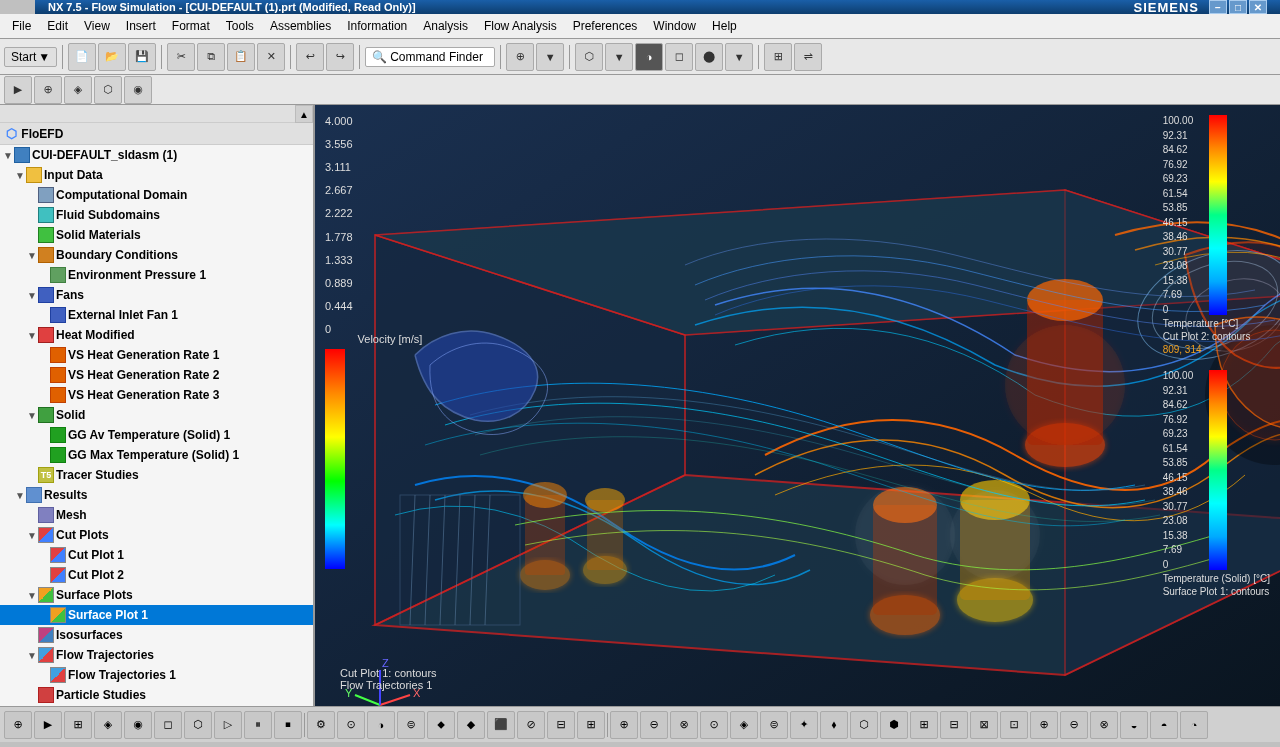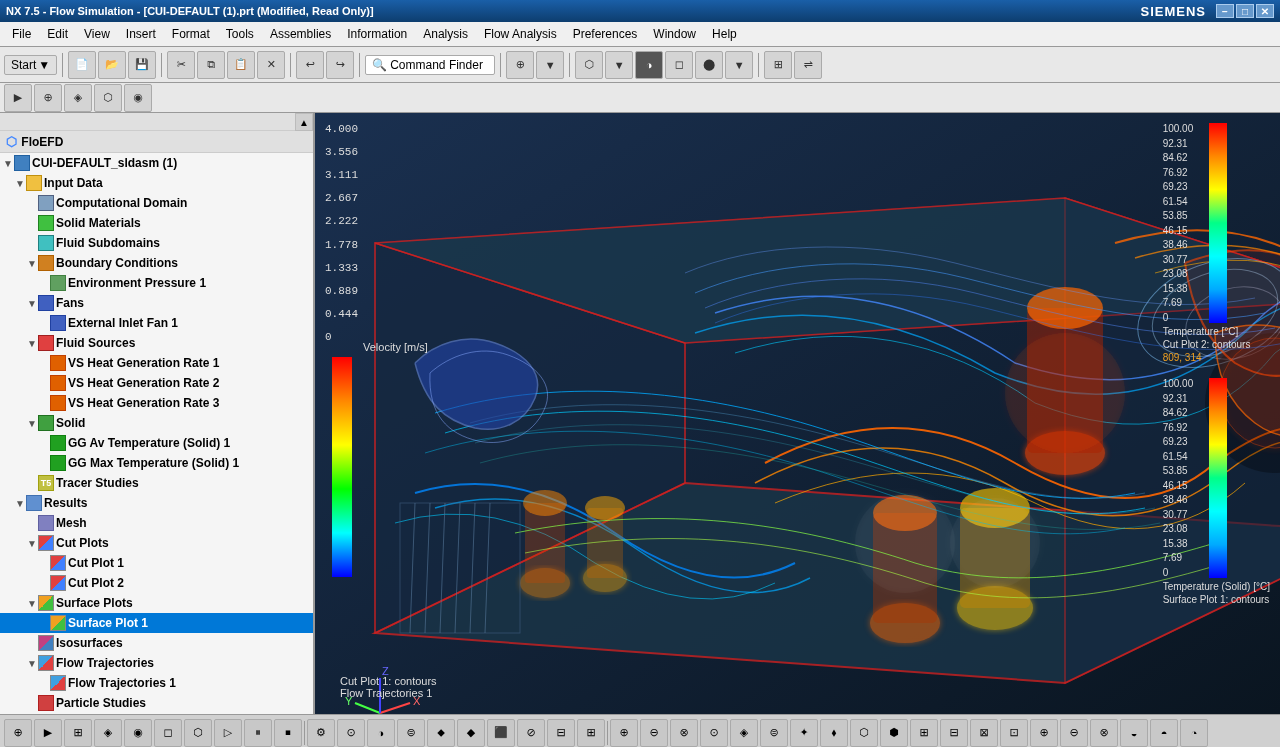--- a/index.html
+++ b/index.html
@@ -1,28 +1,29 @@
 <!DOCTYPE html>
 <html><head>
   <meta charset="utf-8">
   <style>
     * { margin: 0; padding: 0; box-sizing: border-box; }
     body { width: 1280px; height: 747px; overflow: hidden; font-family: Arial, sans-serif; font-size: 12px; background: #c0c0c0; }
 
     
     #title-bar {
-      height: 22px;
+      height: 14px;
       background: linear-gradient(to bottom, #1a5fa8, #0d3d6e);
       color: white;
       display: flex;
       align-items: center;
       justify-content: space-between;
-      padding: 0 6px;
+      padding: 0 13px;
       font-size: 11px;
       font-weight: bold;
+      margin-left: 35px;
     }
     #title-bar .title-text { flex: 1; text-align: left; }
     #title-bar .siemens { font-size: 13px; letter-spacing: 1px; margin-right: 10px; }
     #title-bar .win-controls { display: flex; gap: 2px; }
     #title-bar .win-controls span {
       display: inline-block; width: 18px; height: 14px;
       background: #6699cc; border: 1px solid #aaccee;
       color: white; font-size: 10px; text-align: center; line-height: 14px; cursor: pointer;
     }
 
@@ -176,23 +177,22 @@
       top: 10px;
       left: 10px;
       display: flex;
       flex-direction: row;
       gap: 5px;
     }
 
     .color-bar-container {
       display: flex;
       flex-direction: column;
-      align-items: center;
+      align-items: flex-start;
       gap: 14px;
-      font-family: Liberation Mono, monospace;
     }
 
     .color-bar {
       width: 20px;
       height: 220px;
       background: linear-gradient(to top, #0000ff, #00ffff, #00ff00, #ffff00, #ff8800, #ff0000);
     }
 
     .color-labels {
       display: flex;
@@ -446,29 +446,29 @@
       <div class="tree-item">
         <span class="tree-indent" style="width:24px"></span>
         <span class="tree-expand"> </span>
         <span class="tree-icon icon-domain"></span>
         <span class="tree-label">Computational Domain</span>
       </div>
 
       <div class="tree-item">
         <span class="tree-indent" style="width:24px"></span>
         <span class="tree-expand"> </span>
+        <span class="tree-icon icon-cyan"></span>
+        <span class="tree-label">Fluid Subdomains</span>
+      </div>
+
+      <div class="tree-item">
+        <span class="tree-indent" style="width:24px"></span>
+        <span class="tree-expand"> </span>
         <span class="tree-icon icon-green"></span>
         <span class="tree-label">Solid Materials</span>
-      </div>
-
-      <div class="tree-item">
-        <span class="tree-indent" style="width:24px"></span>
-        <span class="tree-expand"> </span>
-        <span class="tree-icon icon-cyan"></span>
-        <span class="tree-label">Fluid Subdomains</span>
       </div>
 
       <div class="tree-item">
         <span class="tree-indent" style="width:24px"></span>
         <span class="tree-expand">▼</span>
         <span class="tree-icon icon-boundary"></span>
         <span class="tree-label">Boundary Conditions</span>
       </div>
 
       <div class="tree-item">
@@ -489,21 +489,21 @@
         <span class="tree-indent" style="width:36px"></span>
         <span class="tree-expand"> </span>
         <span class="tree-icon icon-fan"></span>
         <span class="tree-label">External Inlet Fan 1</span>
       </div>
 
       <div class="tree-item">
         <span class="tree-indent" style="width:24px"></span>
         <span class="tree-expand">▼</span>
         <span class="tree-icon icon-red"></span>
-        <span class="tree-label">Fluid Sources</span>
+        <span class="tree-label">Heat Modified</span>
       </div>
 
       <div class="tree-item">
         <span class="tree-indent" style="width:36px"></span>
         <span class="tree-expand"> </span>
         <span class="tree-icon icon-vs"></span>
         <span class="tree-label">VS Heat Generation Rate 1</span>
       </div>
 
       <div class="tree-item">

